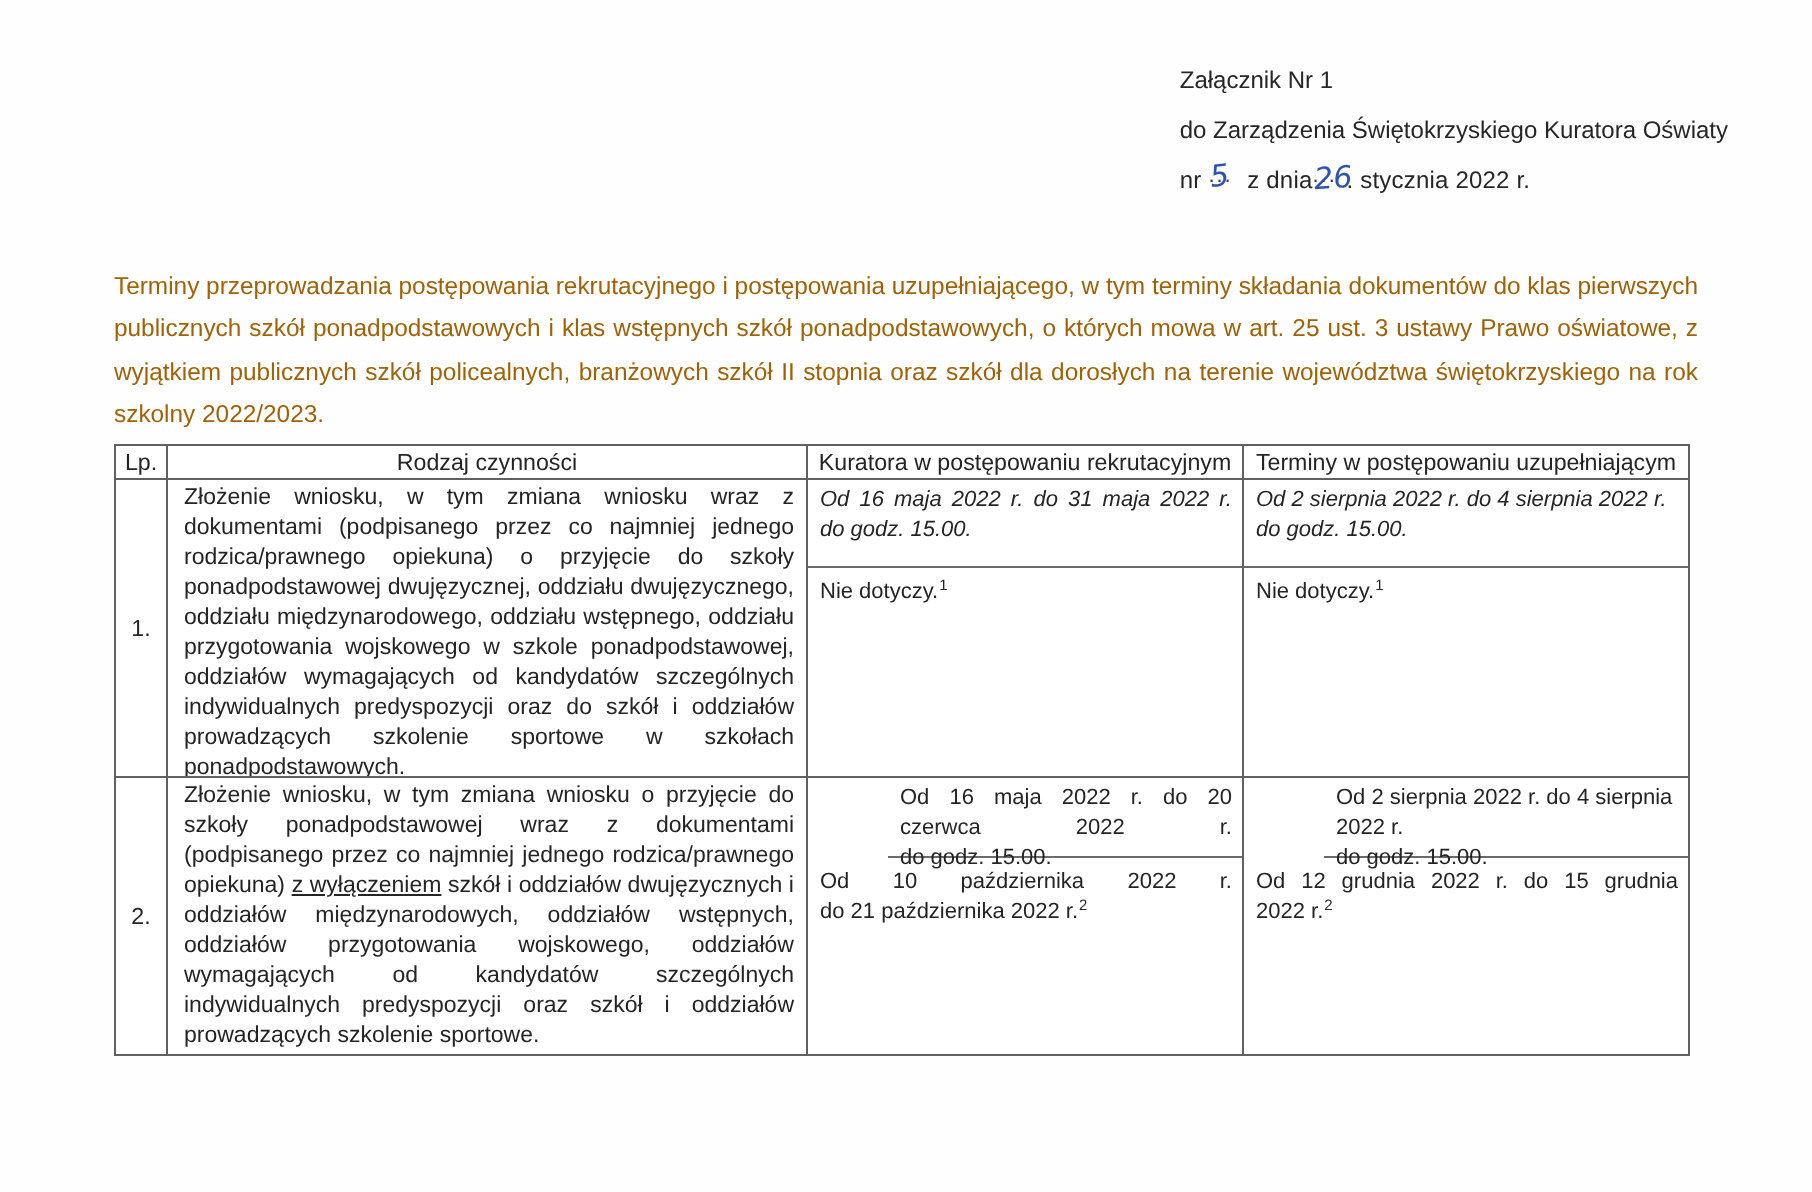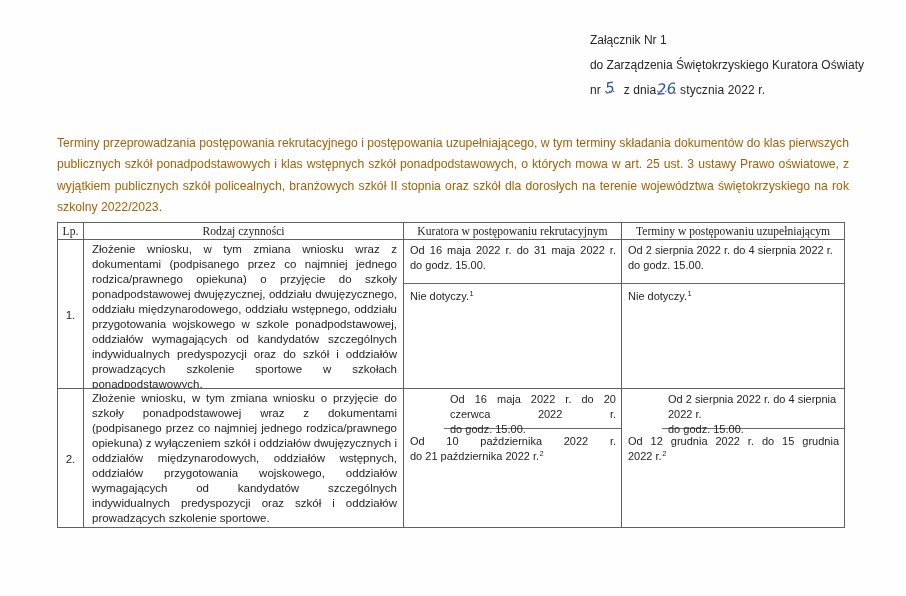--- a/index.html
+++ b/index.html
@@ -20,36 +20,36 @@
   .hwslot.slot2 { width:17px; }
   .hwslot.slot2 .hw { top:-12px; transform:rotate(-4deg); }
 
   
   .intro { position:absolute; left:57px; top:133px; width:792px; text-align:justify;
            font-size:12.2px; line-height:21.4px; color:#a16207; }
 
   
   .tbl { position:absolute; left:57px; top:222px; width:788px; border:1px solid #606060; background:#fff; }
   .trow { display:grid; grid-template-columns:26px 320px 218px 222px; }
-  .trow.head { height:17px; border-bottom:1px solid #606060;font-family:Liberation Serif, serif; }
+  .trow.head { height:17px; border-bottom:1px solid #606060; }
   .trow.r1 { height:149px; border-bottom:1px solid #606060; }
   .trow.r2 { height:138px; }
   .cell { border-right:1px solid #606060; overflow:hidden; }
   .cell:last-child { border-right:none; }
 
   .hcell { display:flex; align-items:center; justify-content:center; font-size:11.6px; color:#242424; }
 
   .lpcell { display:flex; align-items:center; justify-content:center; font-size:11.6px; }
 
   .actcell { padding:2px 6px 0 8px; text-align:justify; font-size:11.5px; line-height:15px; color:#242424; }
-  .uline { }
+  .uline { text-decoration:underline; }
 
   .datecell { display:flex; flex-direction:column; font-size:11px; line-height:15px; color:#242424; }
   .datecell .sub1 { border-bottom:1px solid #6a6a6a; padding:3px 5px 0 6px; }
-  .r1 .datecell .sub1 { height:44px; }
+  .r1 .datecell .sub1 { height:44px;font-style:italic; }
   .r2 .datecell .sub1 { height:40px;margin-left:40px; }
   .datecell .sub2 { flex:1; padding:5px 5px 0 6px; }
   .dline { display:block; }
   .spread { text-align:justify; text-align-last:justify; }
   .supn { font-size:7.5px; position:relative; top:-4px; margin-left:.5px; }
 </style>
 </head>
 <body>
 
 <div class="page">

